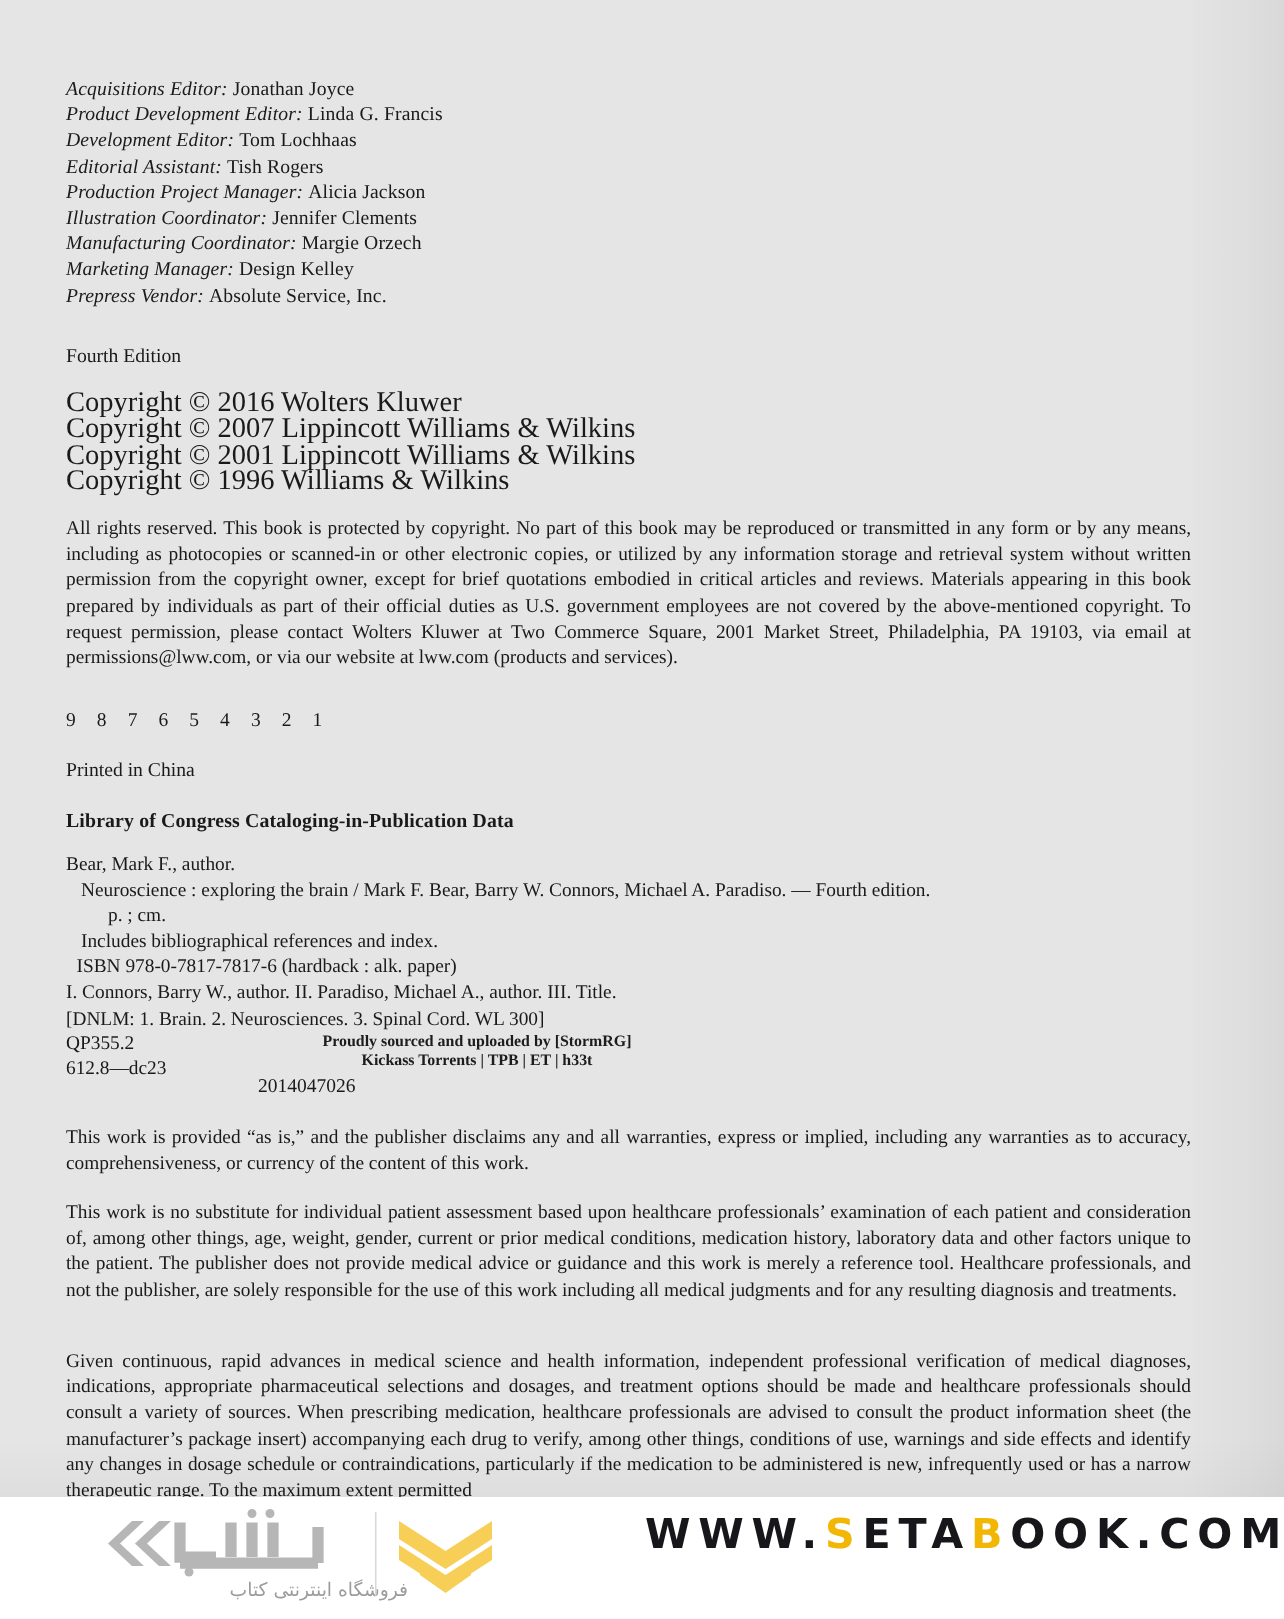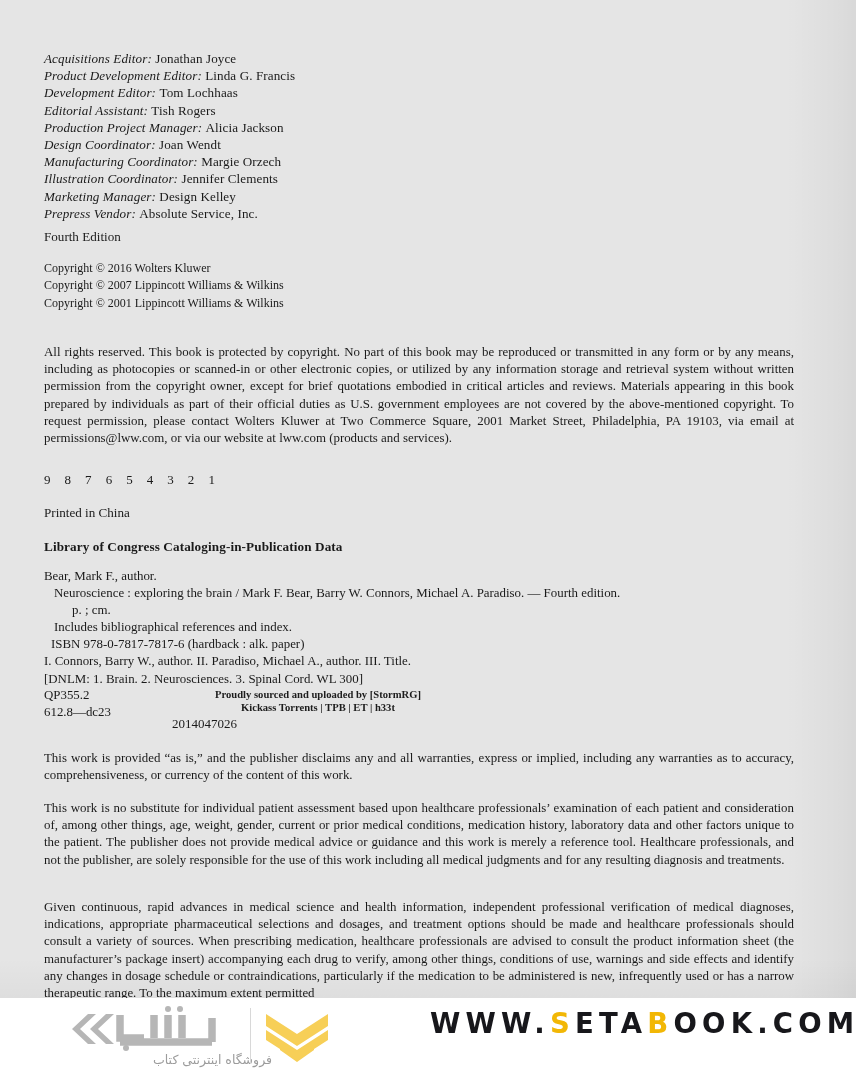--- a/index.html
+++ b/index.html
@@ -61,21 +61,21 @@
     left: 44px;
     top: 228px;
     font-size: 13.1px;
     line-height: 17.2px;
   }
 
   #copyrights {
     position: absolute;
     left: 44px;
     top: 260px;
-    font-size: 12px;
+    font-size: 19px;
     line-height: 17.4px;
   }
 
   
   .para {
     position: absolute;
     left: 44px;
     width: 750px;
     font-size: 12.9px;
     line-height: 17.2px;
@@ -241,33 +241,33 @@
 <body>
 
 <div id="page-scan">
 
   <div id="credits">
       <div class="credit-line"><span class="credit-role">Acquisitions Editor: </span><span>Jonathan Joyce</span></div>
       <div class="credit-line"><span class="credit-role">Product Development Editor: </span><span>Linda G. Francis</span></div>
       <div class="credit-line"><span class="credit-role">Development Editor: </span><span>Tom Lochhaas</span></div>
       <div class="credit-line"><span class="credit-role">Editorial Assistant: </span><span>Tish Rogers</span></div>
       <div class="credit-line"><span class="credit-role">Production Project Manager: </span><span>Alicia Jackson</span></div>
-      <div class="credit-line"><span class="credit-role">Design Coordinator: </span><span>Joan Wendt</span></div>
+      <div class="credit-line"><span class="credit-role">Illustration Coordinator: </span><span>Jennifer Clements</span></div>
       <div class="credit-line"><span class="credit-role">Manufacturing Coordinator: </span><span>Margie Orzech</span></div>
-      <div class="credit-line"><span class="credit-role">Illustration Coordinator: </span><span>Jennifer Clements</span></div>
       <div class="credit-line"><span class="credit-role">Marketing Manager: </span><span>Design Kelley</span></div>
       <div class="credit-line"><span class="credit-role">Prepress Vendor: </span><span>Absolute Service, Inc.</span></div>
     </div>
 
   <div id="edition">Fourth Edition</div>
 
   <div id="copyrights">
       <div>Copyright © 2016 Wolters Kluwer</div>
       <div>Copyright © 2007 Lippincott Williams &amp; Wilkins</div>
       <div>Copyright © 2001 Lippincott Williams &amp; Wilkins</div>
+      <div>Copyright © 1996 Williams &amp; Wilkins</div>
     </div>
 
   <div class="para" id="para-rights">All rights reserved. This book is protected by copyright. No part of this book may be reproduced or transmitted in any form or by any means, including as photocopies or scanned-in or other electronic copies, or utilized by any information storage and retrieval system without written permission from the copyright owner, except for brief quotations embodied in critical articles and reviews. Materials appearing in this book prepared by individuals as part of their official duties as U.S. government employees are not covered by the above-mentioned copyright. To request permission, please contact Wolters Kluwer at Two Commerce Square, 2001 Market Street, Philadelphia, PA 19103, via email at permissions@lww.com, or via our website at lww.com (products and services).</div>
 
   <div id="numberline">9 8 7 6 5 4 3 2 1</div>
 
   <div id="printed-in">Printed in China</div>
 
   <div id="loc-heading">Library of Congress Cataloging-in-Publication Data</div>
 

